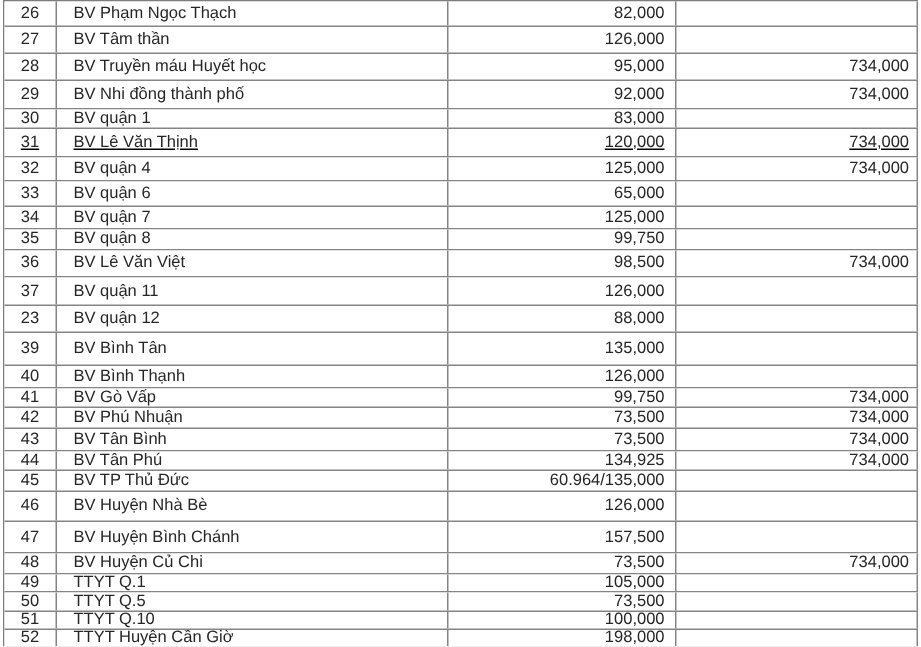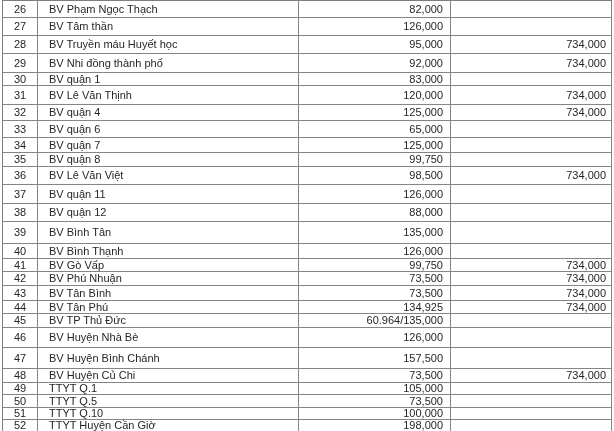--- a/index.html
+++ b/index.html
@@ -88,21 +88,21 @@
         <div class="tcell c-name">BV Nhi đồng thành phố</div>
         <div class="tcell c-v1">92,000</div>
         <div class="tcell c-v2">734,000</div>
       </div>
       <div class="trow" style="height: 13px;">
         <div class="tcell c-no">30</div>
         <div class="tcell c-name">BV quận 1</div>
         <div class="tcell c-v1">83,000</div>
         <div class="tcell c-v2"></div>
       </div>
-      <div class="trow" style="height: 19px;">
+      <div class="trow" style="height: 19px; text-decoration: underline;">
         <div class="tcell c-no">31</div>
         <div class="tcell c-name">BV Lê Văn Thịnh</div>
         <div class="tcell c-v1">120,000</div>
         <div class="tcell c-v2">734,000</div>
       </div>
       <div class="trow" style="height: 16px;">
         <div class="tcell c-no">32</div>
         <div class="tcell c-name">BV quận 4</div>
         <div class="tcell c-v1">125,000</div>
         <div class="tcell c-v2">734,000</div>
@@ -131,21 +131,21 @@
         <div class="tcell c-v1">98,500</div>
         <div class="tcell c-v2">734,000</div>
       </div>
       <div class="trow" style="height: 19px;">
         <div class="tcell c-no">37</div>
         <div class="tcell c-name">BV quận 11</div>
         <div class="tcell c-v1">126,000</div>
         <div class="tcell c-v2"></div>
       </div>
       <div class="trow" style="height: 18px;">
-        <div class="tcell c-no">38</div>
+        <div class="tcell c-no">23</div>
         <div class="tcell c-name">BV quận 12</div>
         <div class="tcell c-v1">88,000</div>
         <div class="tcell c-v2"></div>
       </div>
       <div class="trow" style="height: 22px;">
         <div class="tcell c-no">39</div>
         <div class="tcell c-name">BV Bình Tân</div>
         <div class="tcell c-v1">135,000</div>
         <div class="tcell c-v2"></div>
       </div>

